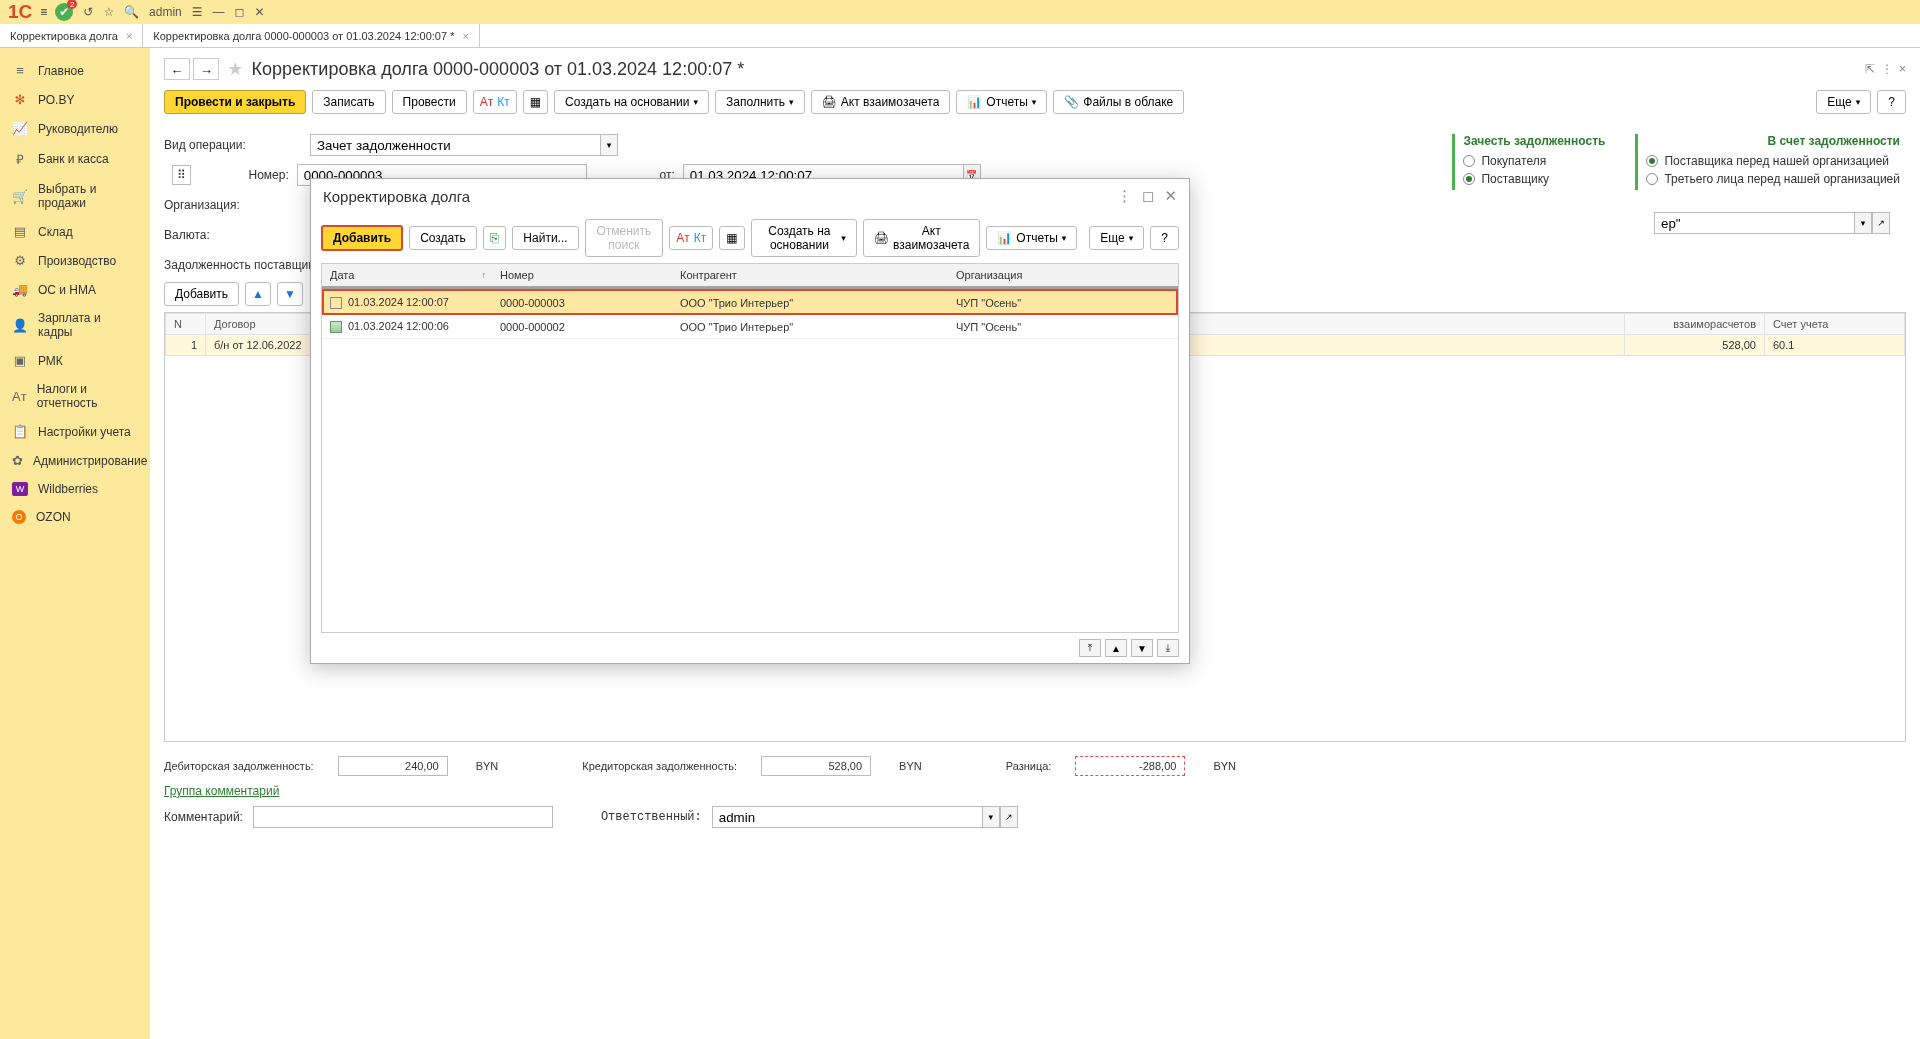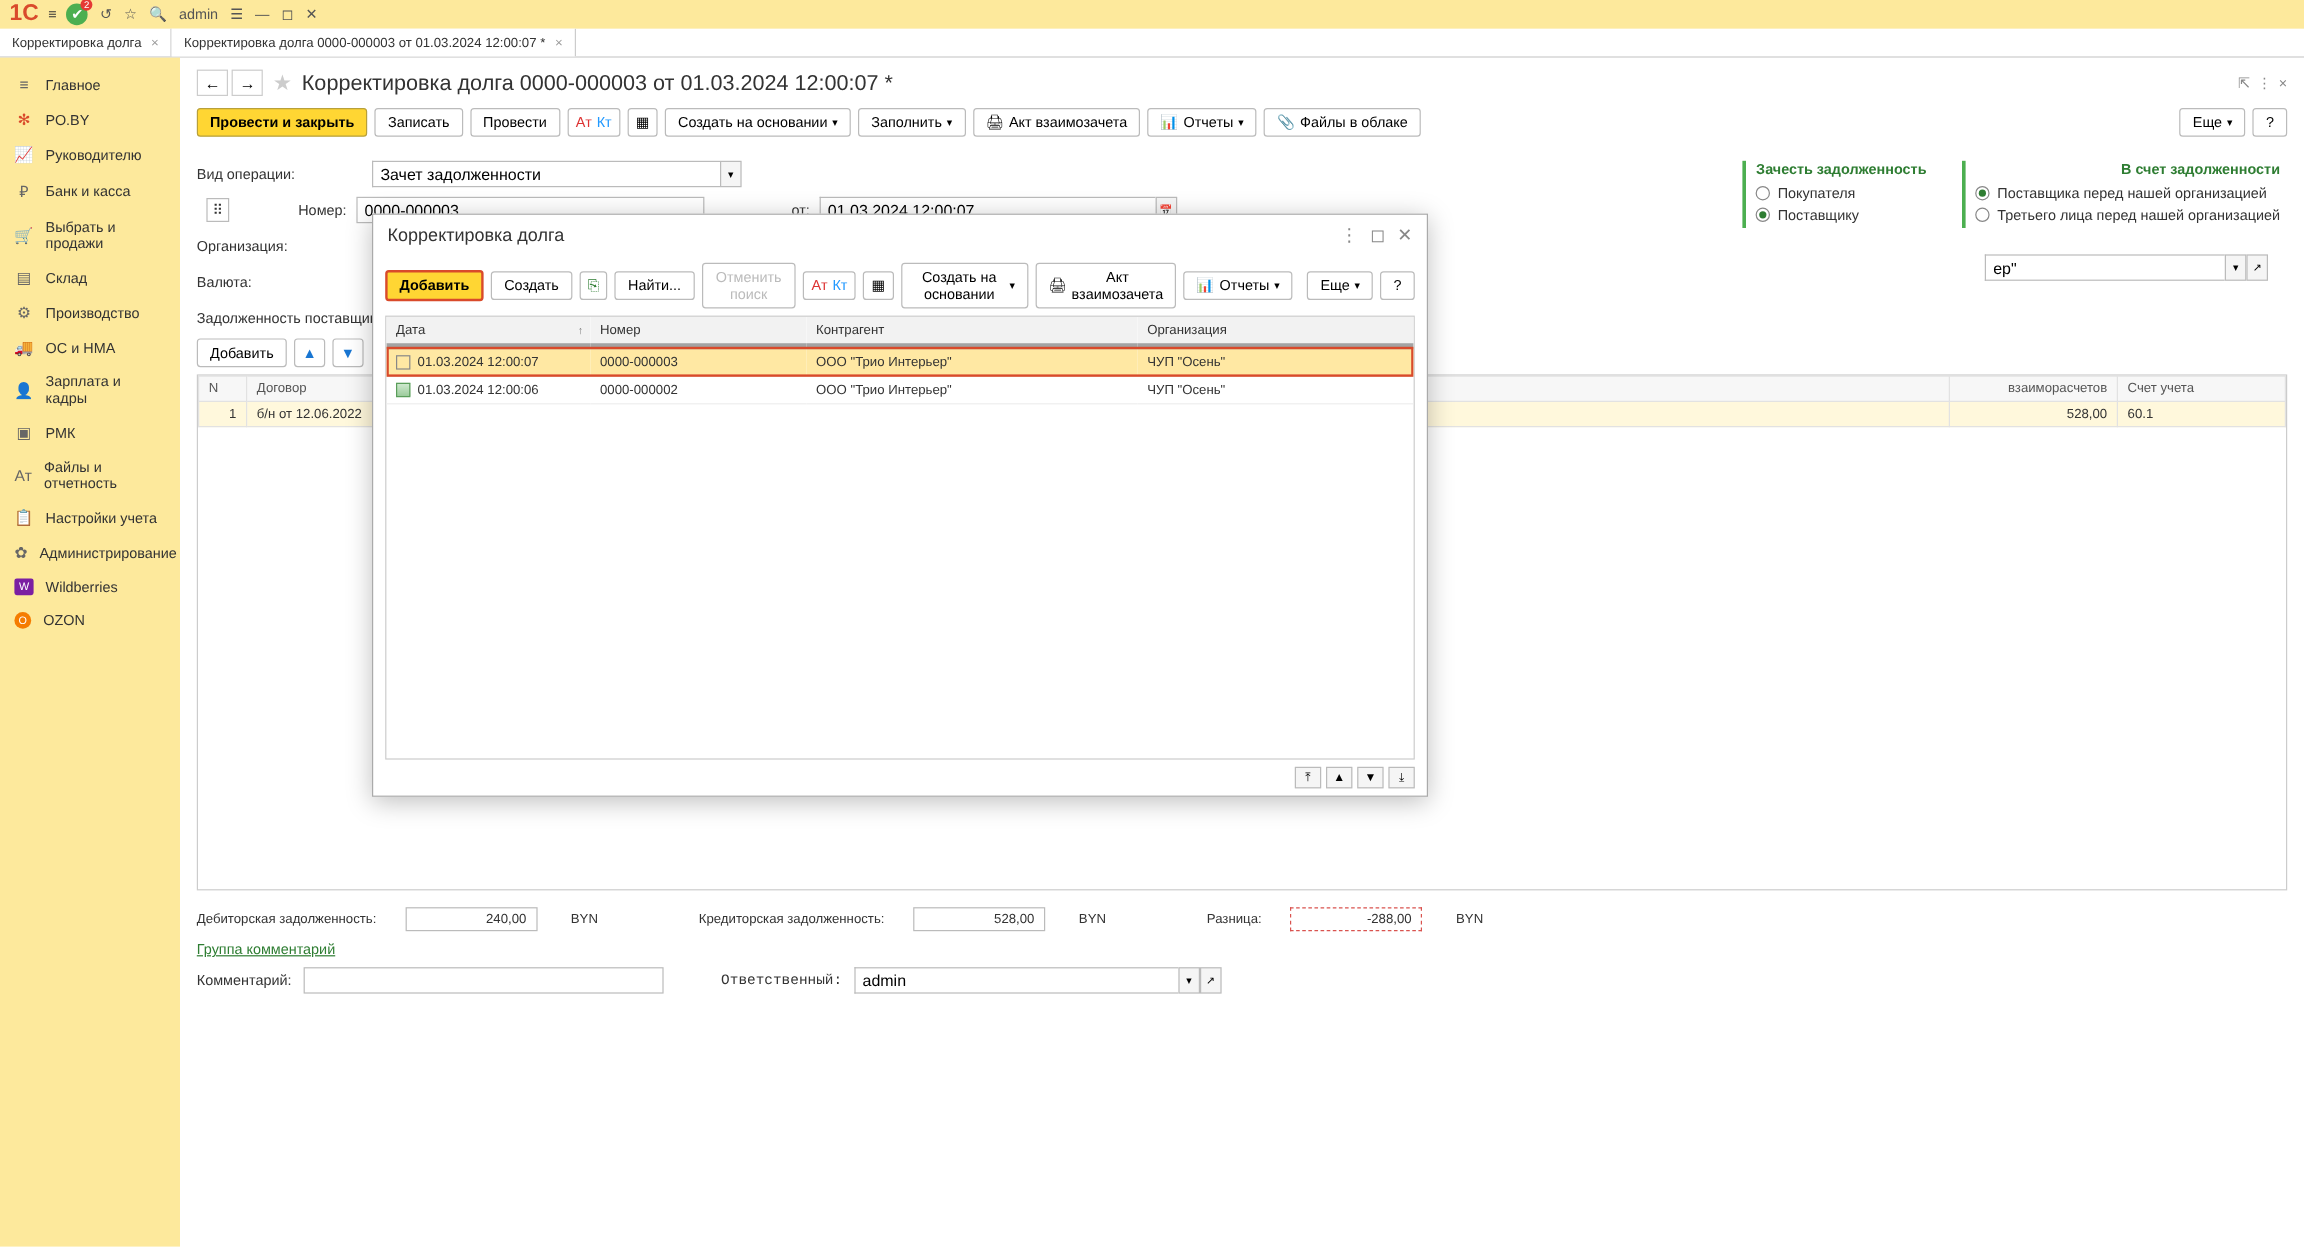--- a/index.html
+++ b/index.html
@@ -160,21 +160,21 @@
     <div class="item">
         <span class="icn">👤</span>
         <span>Зарплата и кадры</span>
       </div>
     <div class="item">
         <span class="icn">▣</span>
         <span>РМК</span>
       </div>
     <div class="item">
         <span class="icn">Aᴛ</span>
-        <span>Файлы и отчетность</span>
+        <span>Налоги и отчетность</span>
       </div>
     <div class="item">
         <span class="icn">📋</span>
         <span>Настройки учета</span>
       </div>
     <div class="item">
         <span class="icn">✿</span>
         <span>Администрирование</span>
       </div>
     <div class="item purple">

